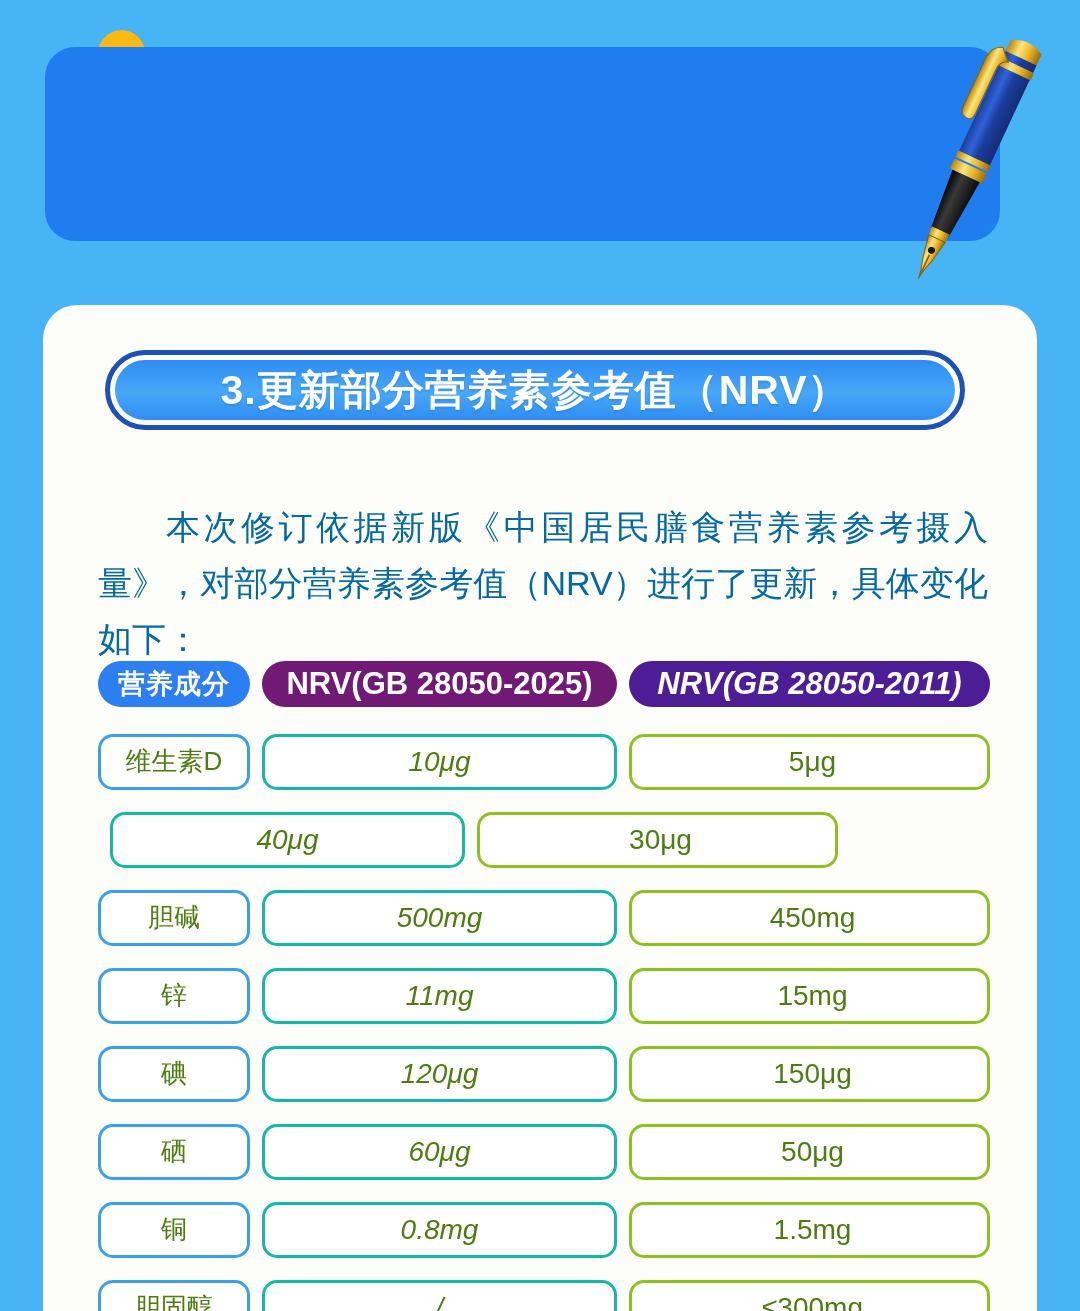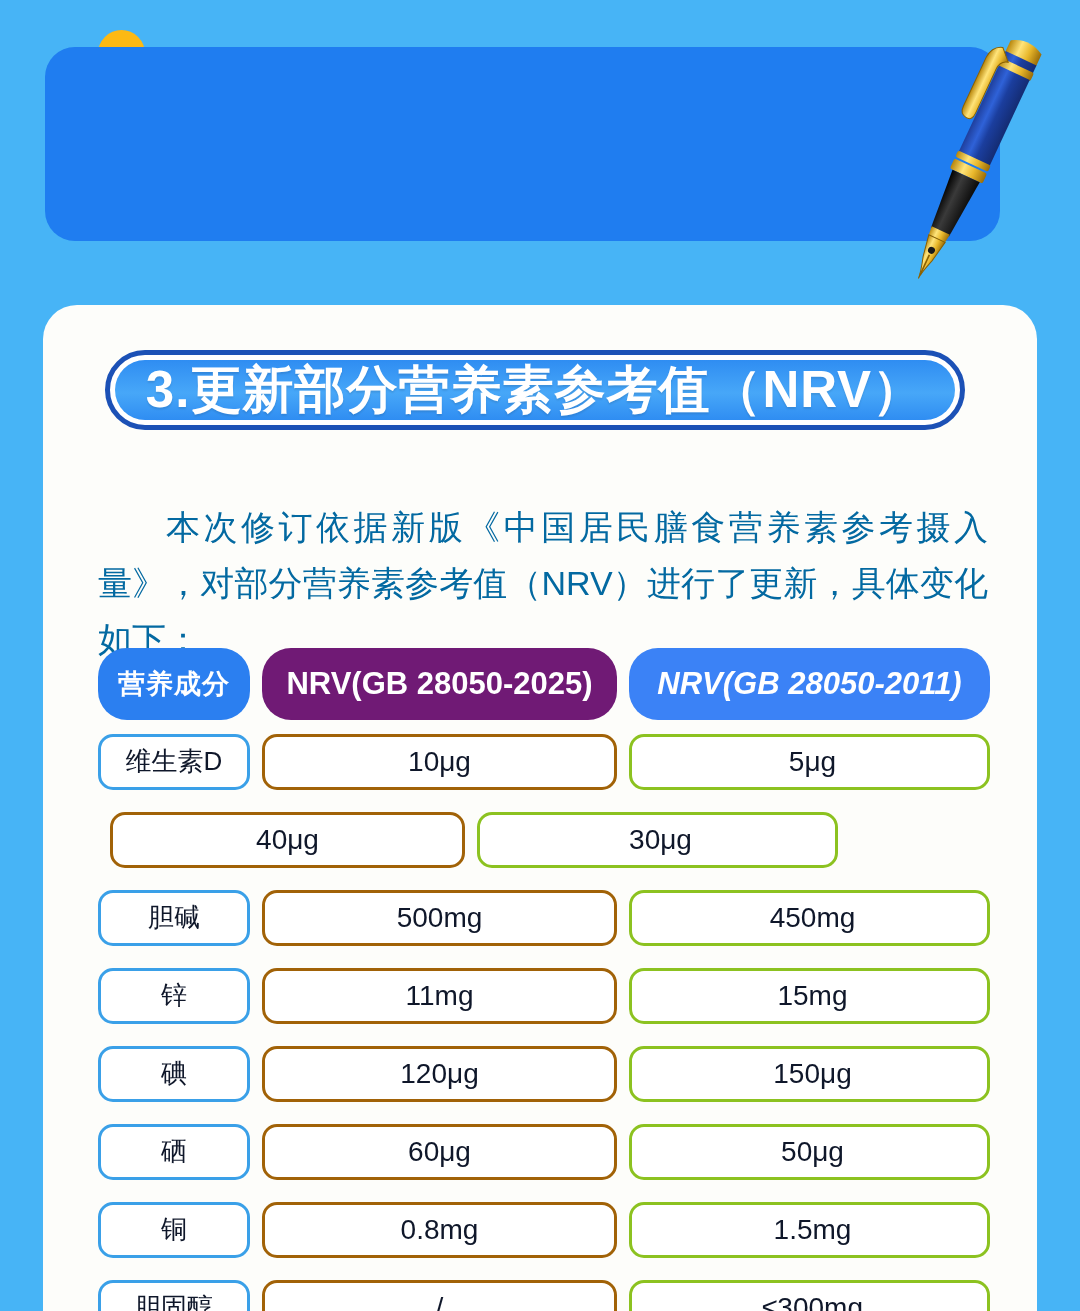--- a/index.html
+++ b/index.html
@@ -103,21 +103,21 @@
     height: 100%;
     border-radius: 40px;
     background: linear-gradient(180deg, #2f8df2 0%, #47a7f8 55%, #2f8df2 100%);
     display: flex;
     align-items: center;
     justify-content: center;
     box-sizing: border-box;
   }
   .badge-text {
     color: #ffffff;
-    font-size: 51px;
+    font-size: 41px;
     font-weight: bold;
     letter-spacing: 1px;
     white-space: nowrap;
     text-shadow: 0 2px 2px rgba(0,0,0,0.10);
   }
 
   
   .paragraph {
     position: absolute;
     left: 55px;
@@ -145,65 +145,66 @@
   }
   .row + .row { margin-top: 0px; }
 
   .c-name  { width: 152px; flex: 0 0 152px; }
   .c-new   { width: 355px; flex: 0 0 355px; margin-left: 12px; }
   .c-old   { width: 361px; flex: 0 0 361px; margin-left: 12px; }
 
   
   .head-row { height: 62px; margin-bottom: 13px; }
   .pill {
-    height: 72px;
+    height: 46px;
     border-radius: 29px;
     display: flex;
     align-items: center;
     justify-content: center;
     color: #ffffff;
     font-weight: bold;
     box-sizing: border-box;
   }
   .pill-name {
     background: #2b7ff0;
     font-size: 27px;
     letter-spacing: 1px;
   }
   .pill-new {
     background: #701a75;
     font-size: 31px;
     letter-spacing: 0px;
   }
   .pill-old {
-    background: #3b82f6;
+    background: #4c1d95;
     font-size: 31px;
     font-style: italic;
     letter-spacing: 0px;
   }
 
   
   .cell {
     height: 56px;
     border-radius: 15px;
     background: #ffffff;
     display: flex;
     align-items: center;
     justify-content: center;
     box-sizing: border-box;
     font-size: 27px;
-    color: #0f172a;
+    color: #4d7c0f;
   }
   .cell-name {
     border: 3px solid #3aa0e8;
     font-size: 26px;
   }
   .cell-new {
-    border: 3px solid #a16207;
+    border: 3px solid #14b8a6;
     font-size: 28px;
+    font-style: italic;
   }
   .cell-old {
     border: 3px solid #8cc220;
     font-size: 28px;
     padding-left: 6px;
   }
   .data-row { margin-bottom: 11px; }
 </style>
 </head>
 <body>

